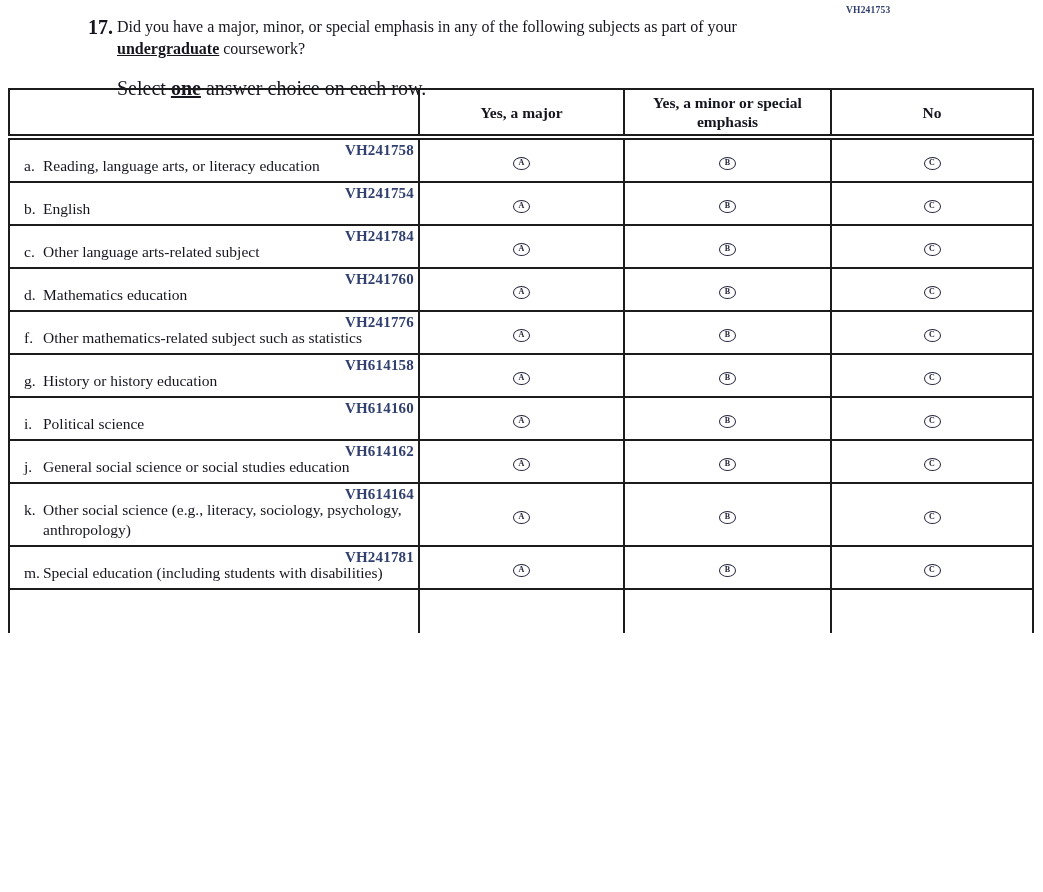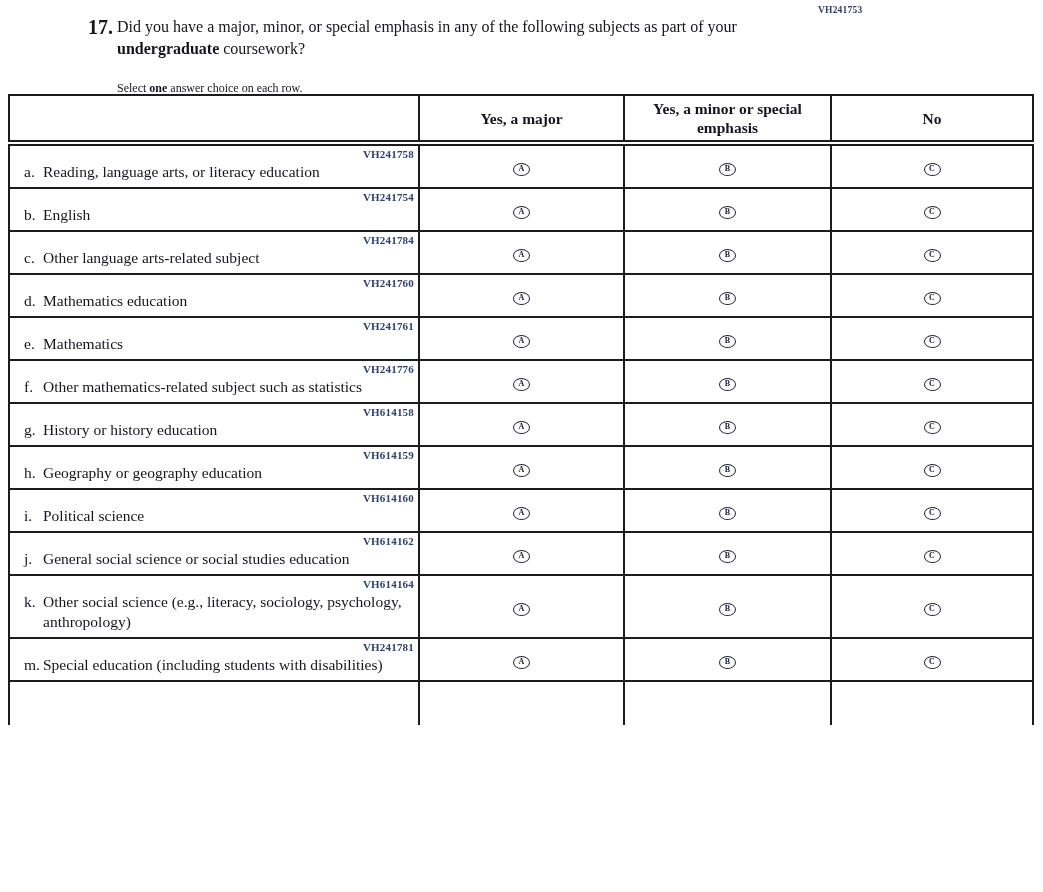--- a/index.html
+++ b/index.html
@@ -8,47 +8,47 @@
     width: 1043px; height: 892px;
     overflow: hidden;
     position: relative;
     font-family: "Liberation Serif", "DejaVu Serif", serif;
     color: #15151f;
   }
 
   
   .page-code {
     position: absolute;
-    top: 5px; left: 818px;
+    top: 5px; left: 846px;
     font-size: 9.5px;
     font-weight: bold;
     color: #31406f;
     letter-spacing: 0.2px;
   }
   .question-wrap {
     position: absolute;
     top: 16px; left: 88px;
     display: flex;
     width: 760px;
   }
   .q-number {
     font-weight: bold;
     font-size: 20px;
     width: 29px;
     flex: 0 0 29px;
     line-height: 22px;
   }
   .q-body { font-size: 16px; line-height: 22px; width: 700px; }
-  .q-text b, .q-instruction b { font-weight: bold; }
-  .q-instruction { margin-top: 17px; font-size: 12px; }
+  .q-text b, .q-instruction b { font-weight: bold; text-decoration: underline; }
+  .q-instruction { margin-top: 17px; font-size: 20px; }
 
   
   .survey-table {
     position: absolute;
-    top: 94px; left: 8px;
+    top: 88px; left: 8px;
     width: 1024px;
     border-collapse: collapse;
     table-layout: fixed;
     padding-left: 12px;
   }
   .survey-table col.c0 { width: 410px; }
   .survey-table col.c1 { width: 205px; }
   .survey-table col.c2 { width: 207px; }
   .survey-table col.c3 { width: 202px; }
 
@@ -69,21 +69,21 @@
 
   td.label-cell {
     position: relative;
     height: 28px;
     padding: 2px 4px 5px 14px;
     vertical-align: bottom;
   }
   .row-code {
     position: absolute;
     top: 2px; right: 4px;
-    font-size: 11px;
+    font-size: 15px;
     font-weight: bold;
     color: #31406f;
     letter-spacing: 0.2px;
     font-family: Liberation Serif, serif;
   }
   .row-label-line {
     display: flex;
     align-items: flex-start;
     padding-top: 14px;
   }
@@ -242,44 +242,20 @@
             <span class="bubble-letter">B</span>
           </span>
     </td>
     <td class="bubble-cell">
       <span class="bubble">
             <span class="bubble-letter">C</span>
           </span>
     </td>
   </tr>
 
-  <tr>
-    <td class="label-cell">
-      <span class="row-code">VH241761</span>
-      <span class="row-label-line">
-        <span class="row-letter">e.</span>
-        <span class="row-label">Mathematics</span>
-      </span>
-    </td>
-    <td class="bubble-cell">
-      <span class="bubble">
-            <span class="bubble-letter">A</span>
-          </span>
-    </td>
-    <td class="bubble-cell">
-      <span class="bubble">
-            <span class="bubble-letter">B</span>
-          </span>
-    </td>
-    <td class="bubble-cell">
-      <span class="bubble">
-            <span class="bubble-letter">C</span>
-          </span>
-    </td>
-  </tr>
 
   <tr>
     <td class="label-cell">
       <span class="row-code">VH241776</span>
       <span class="row-label-line">
         <span class="row-letter">f.</span>
         <span class="row-label">Other mathematics-related subject such as statistics</span>
       </span>
     </td>
     <td class="bubble-cell">
@@ -317,44 +293,20 @@
             <span class="bubble-letter">B</span>
           </span>
     </td>
     <td class="bubble-cell">
       <span class="bubble">
             <span class="bubble-letter">C</span>
           </span>
     </td>
   </tr>
 
-  <tr>
-    <td class="label-cell">
-      <span class="row-code">VH614159</span>
-      <span class="row-label-line">
-        <span class="row-letter">h.</span>
-        <span class="row-label">Geography or geography education</span>
-      </span>
-    </td>
-    <td class="bubble-cell">
-      <span class="bubble">
-            <span class="bubble-letter">A</span>
-          </span>
-    </td>
-    <td class="bubble-cell">
-      <span class="bubble">
-            <span class="bubble-letter">B</span>
-          </span>
-    </td>
-    <td class="bubble-cell">
-      <span class="bubble">
-            <span class="bubble-letter">C</span>
-          </span>
-    </td>
-  </tr>
 
   <tr>
     <td class="label-cell">
       <span class="row-code">VH614160</span>
       <span class="row-label-line">
         <span class="row-letter">i.</span>
         <span class="row-label">Political science</span>
       </span>
     </td>
     <td class="bubble-cell">

